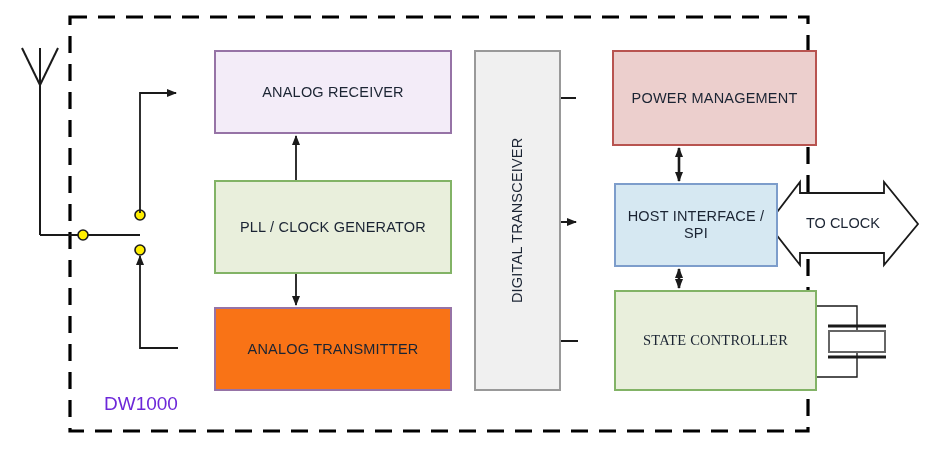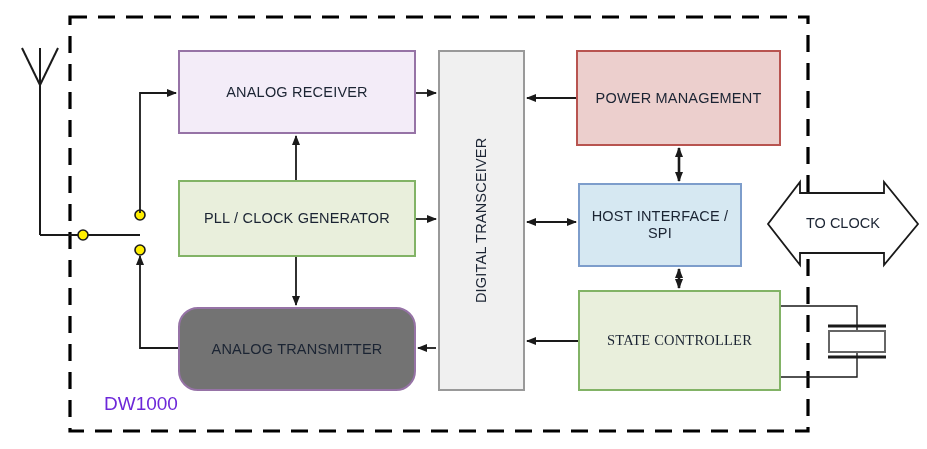--- a/index.html
+++ b/index.html
@@ -30,20 +30,21 @@
     border-width: 2px;
     border-style: solid;
     display: flex;
     align-items: center;
     justify-content: center;
     font-size: 14.5px;
     color: #1b2433;
     letter-spacing: 0.2px;
     text-align: center;
     line-height: 1.15;
+    margin-left: 36px;
   }
   .blk-vert span {
     transform: rotate(-90deg);
     white-space: nowrap;
     display: block;
   }
   .lbl {
     position: absolute;
     font-size: 19px;
     color: #6d28d9;
@@ -124,25 +125,25 @@
 
     <g>
       <path d="M800,193 L884,193 L884,182 L918,224 L884,265 L884,253 L800,253 L800,265 L768,224 L800,182 Z" fill="#ffffff" stroke="#1a1a1a" stroke-width="1.8"></path>
     </g>
   </svg>
 
   <div class="blk" style="left:178px; top:50px; width:238px; height:84px; background:#f3ecf8; border-color:#9673a6;">
     <span>ANALOG RECEIVER</span>
   </div>
 
-  <div class="blk" style="left:178px; top:180px; width:238px; height:77px; background:#e9efdc; border-color:#82b366;">
+  <div class="blk" style="left:178px; top:180px; width:238px; height:94px; background:#e9efdc; border-color:#82b366;">
     <span>PLL / CLOCK GENERATOR</span>
   </div>
 
-  <div class="blk" style="left:178px; top:307px; width:238px; height:84px; background:#737373; border-color:#9673a6;border-radius:20px;">
+  <div class="blk" style="left:178px; top:307px; width:238px; height:84px; background:#f97316; border-color:#9673a6;">
     <span>ANALOG TRANSMITTER</span>
   </div>
 
   <div class="blk blk-vert" style="left:438px; top:50px; width:87px; height:341px; background:#f0f0f0; border-color:#999999;">
     <span>DIGITAL TRANSCEIVER</span>
   </div>
 
   <div class="blk" style="left:576px; top:50px; width:205px; height:96px; background:#eccfcd; border-color:#b85450;">
     <span>POWER MANAGEMENT</span>
   </div>

